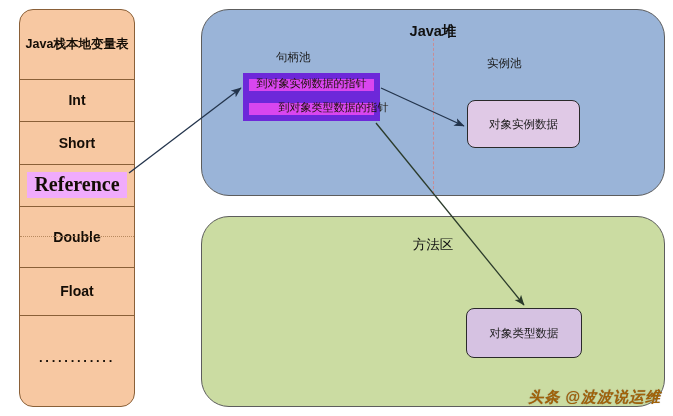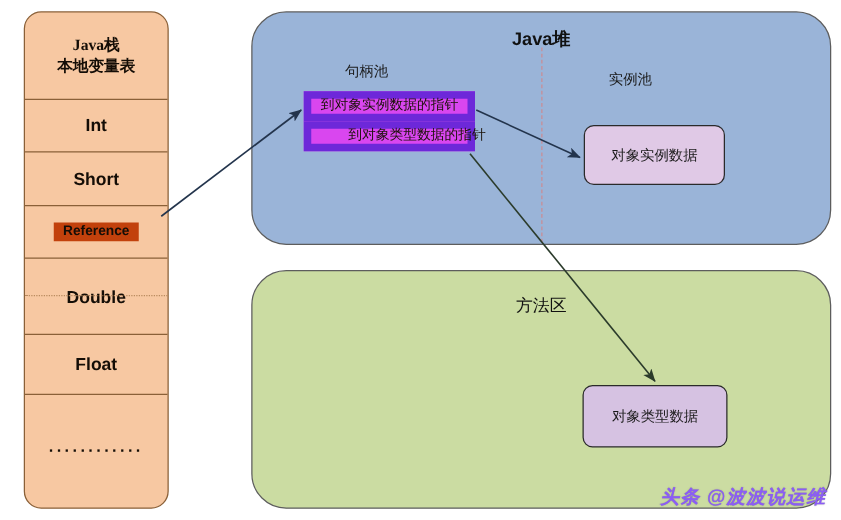--- a/index.html
+++ b/index.html
@@ -51,30 +51,30 @@
     position: absolute;
     left: 0;
     width: 100%;
     height: 0;
     border-top: 1px solid #8a6038;
   }
   .stack-sep.dashed {
     border-top: 1px dotted #b98a5f;
   }
   .row-title {
-    flex-direction: column;
+    flex-direction: row;
     line-height: 1.35;
     font-size: 12.5px;
-    font-family: Liberation Serif, serif;
   }
   .hl {
-    background: #c2410c;
+    background: #f0abfc;
     padding: 1px 7px 2px 7px;
     display: inline-block;
-    font-size: 11px;
+    font-size: 20px;
+    font-family: Liberation Serif, serif;
   }
   .dots {
     letter-spacing: 2px;
     font-size: 13px;
     font-weight: bold;
     color: #140d06;
   }
 
   
   .region {
@@ -191,21 +191,21 @@
   }
 
   
   .watermark {
     position: absolute;
     right: 12px;
     bottom: 9px;
     font-size: 15px;
     font-weight: bold;
     font-style: italic;
-    color: #8b5cf6;
+    color: #a16207;
     letter-spacing: 1px;
     text-shadow: 0 0 1px rgba(120,120,120,0.8);
     z-index: 6;
     white-space: nowrap;
   }
 </style>
 </head>
 <body>
 
 <div id="canvas">

